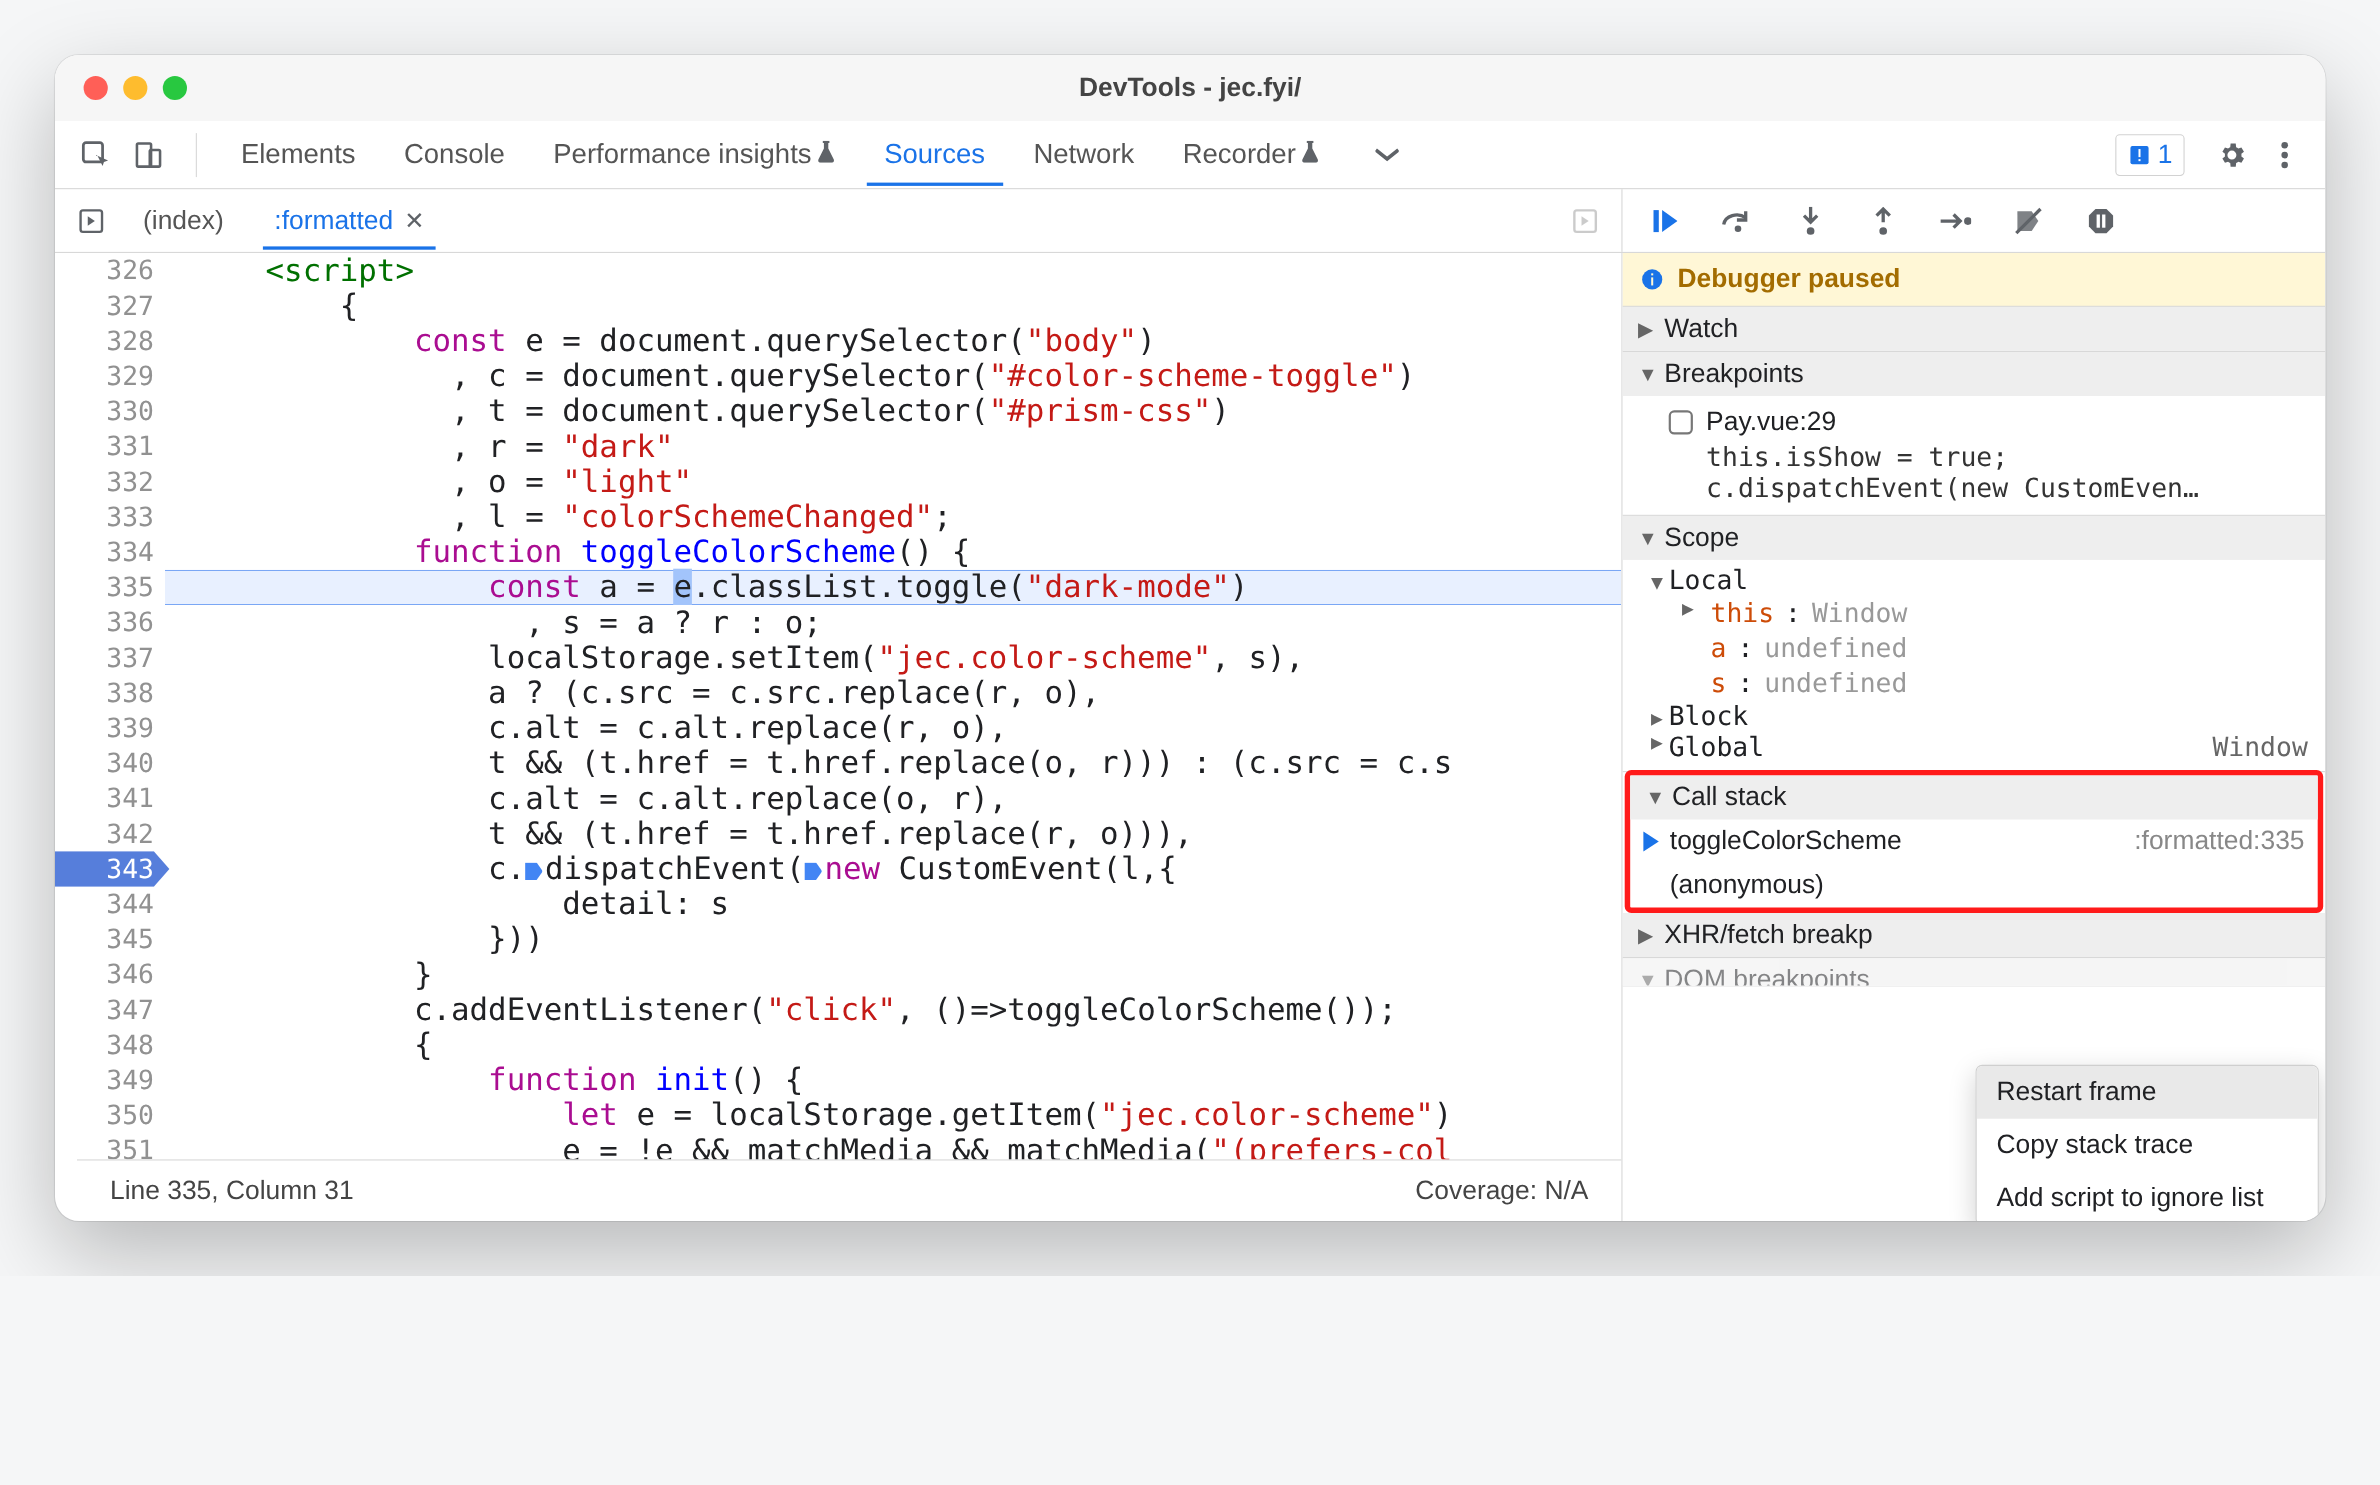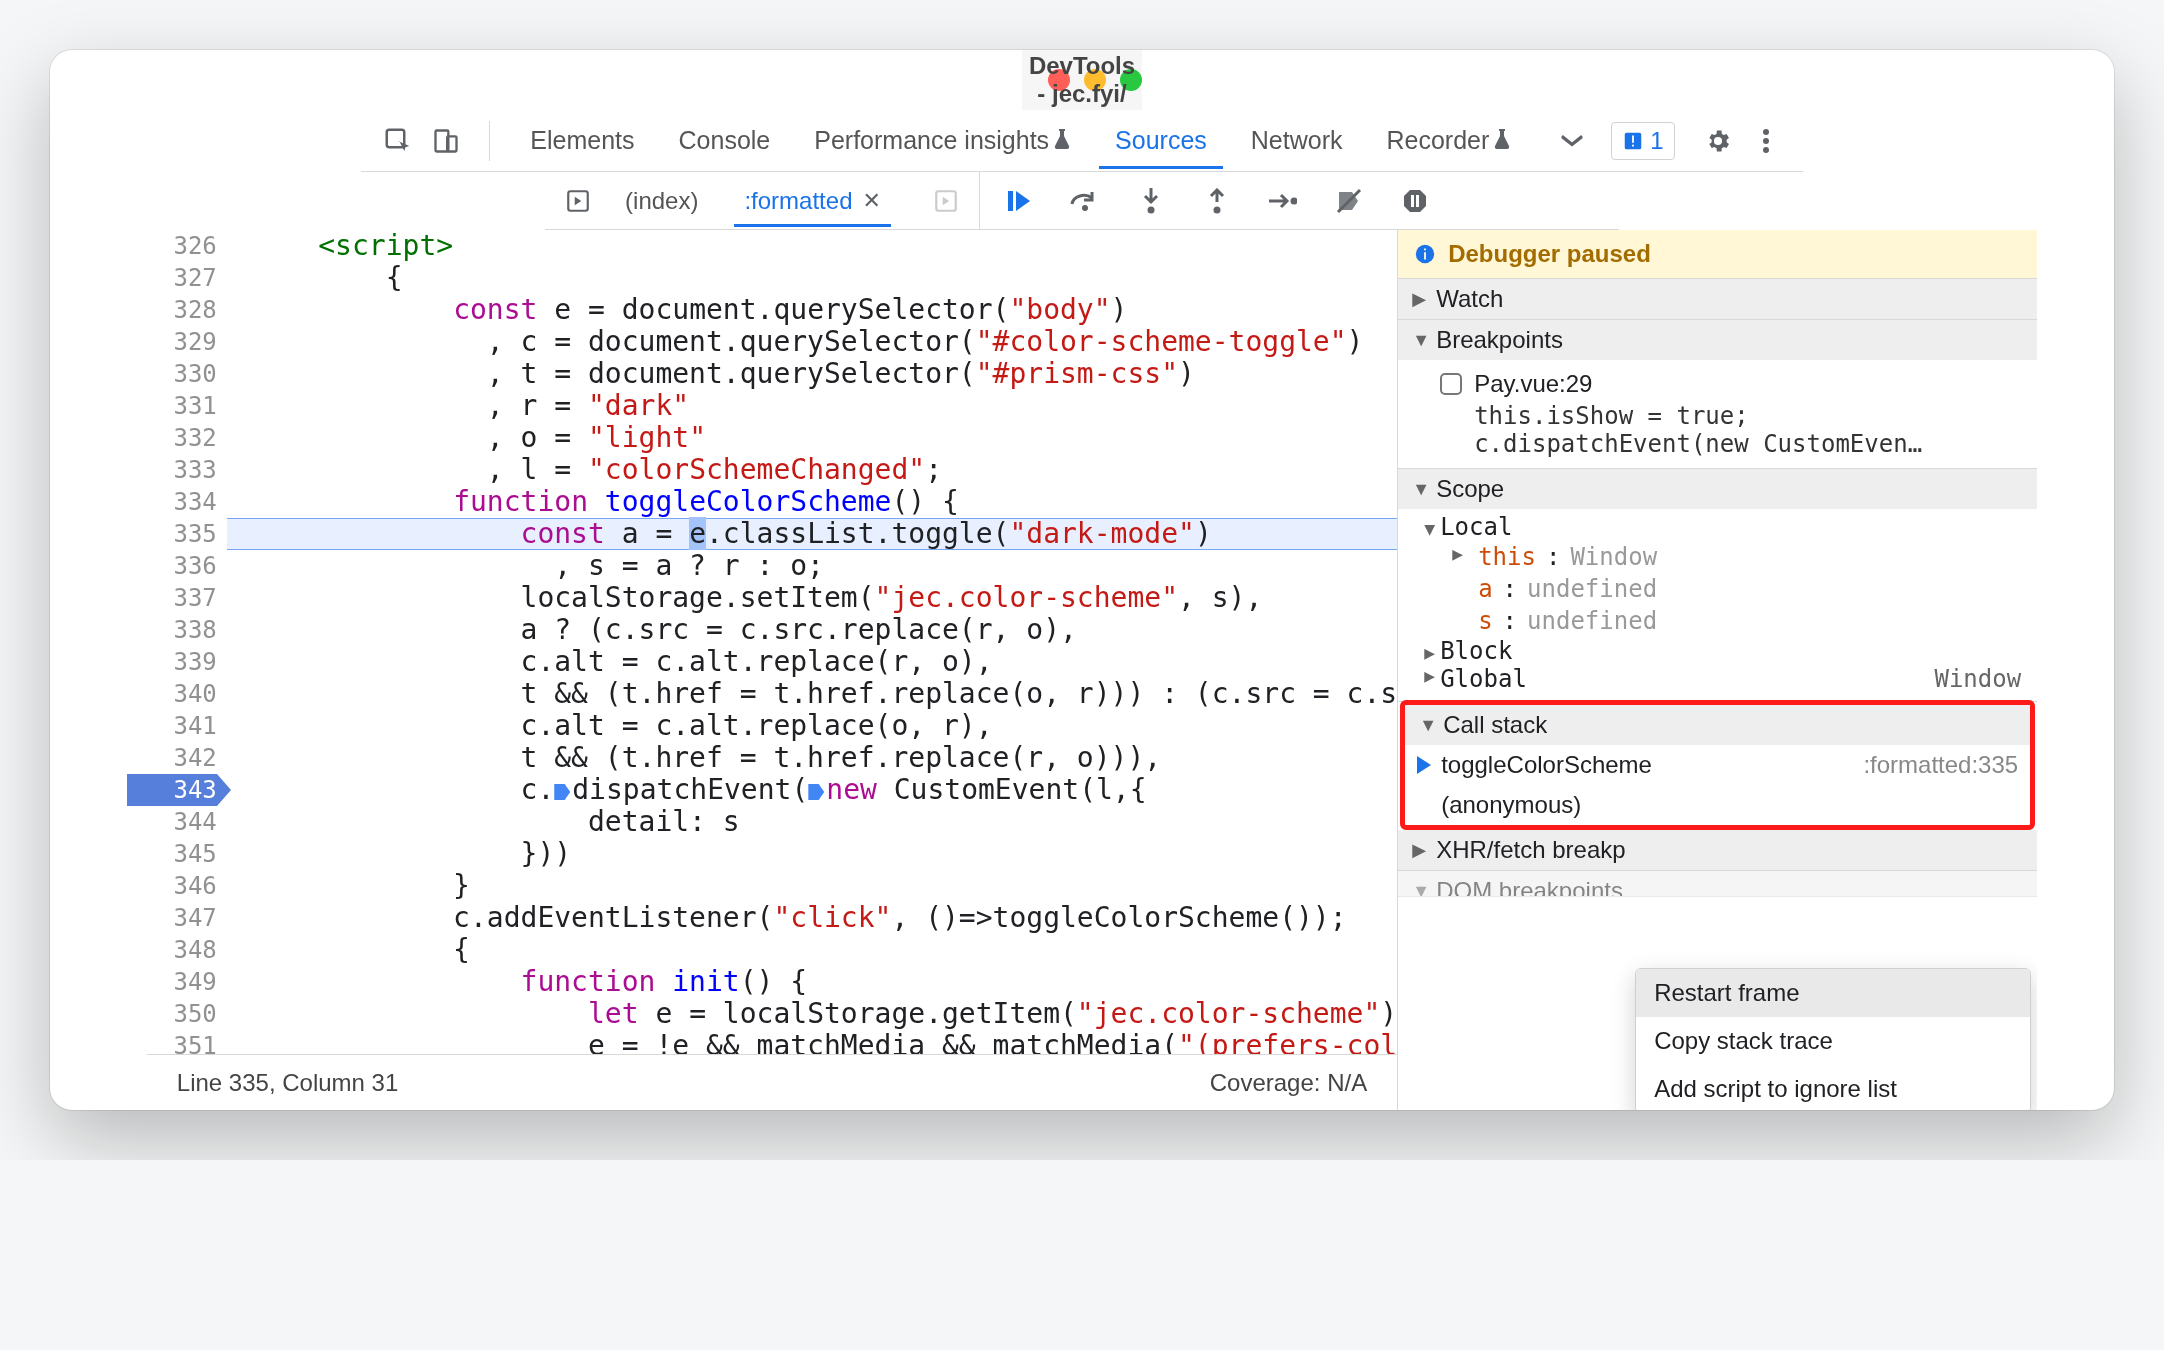--- a/index.html
+++ b/index.html
@@ -31,21 +31,20 @@
     color: #202124;
   }
   .window {
     width: 2064px;
     border-radius: 22px;
     background: #fff;
     box-shadow: 0 30px 80px rgba(0,0,0,.25), 0 0 0 1px rgba(0,0,0,.08);
     overflow: hidden;
     display: flex;
     flex-direction: column;
-    align-items: center;
   }
   
   .titlebar {
     height: 60px;
     background: #f6f6f6;
     display: flex;
     align-items: center;
     position: relative;
   }
   .traffic {
@@ -242,21 +241,21 @@
     width:0;height:0;
     border-top:9px solid transparent;
     border-bottom:9px solid transparent;
     border-left:14px solid #1a73e8;
   }
   
   .ctxmenu {
     position:absolute;
     right: 6px;
     bottom: -4px;
-    width: 396px;
+    width: 312px;
     background:#fff;
     border:1px solid #cfcfcf;
     border-radius:6px;
     box-shadow: 0 8px 24px rgba(0,0,0,.18);
     z-index: 50;
     overflow:hidden;
     margin-top:30px;
   }
   .ctxmenu div {
     padding: 10px 18px;

